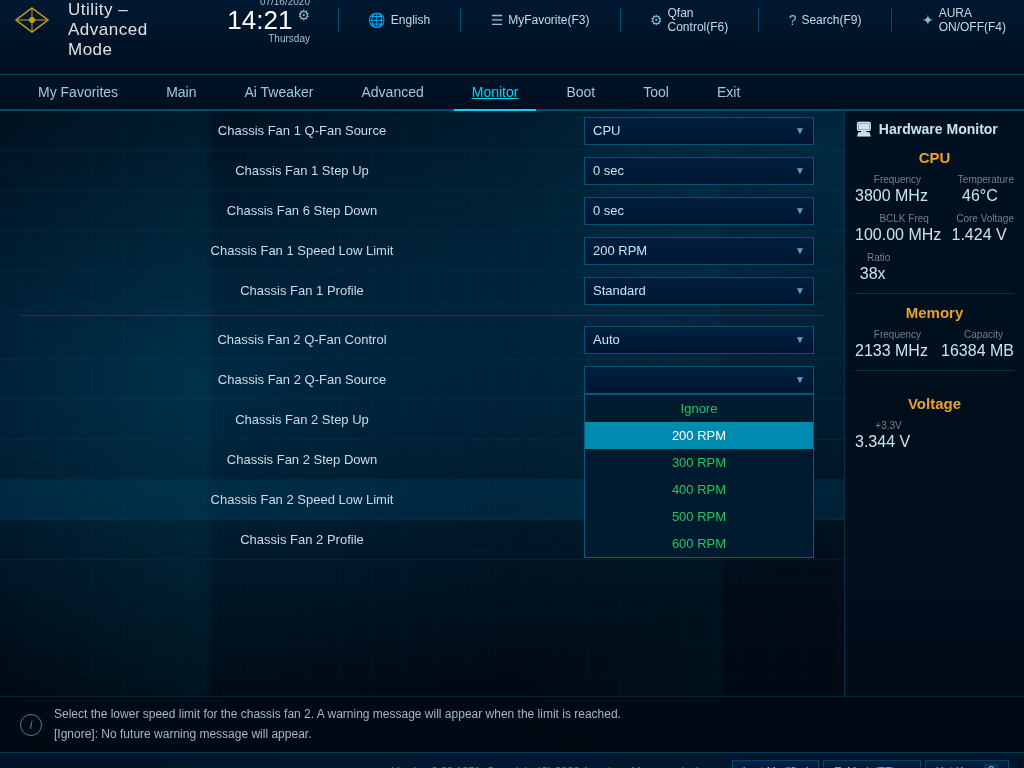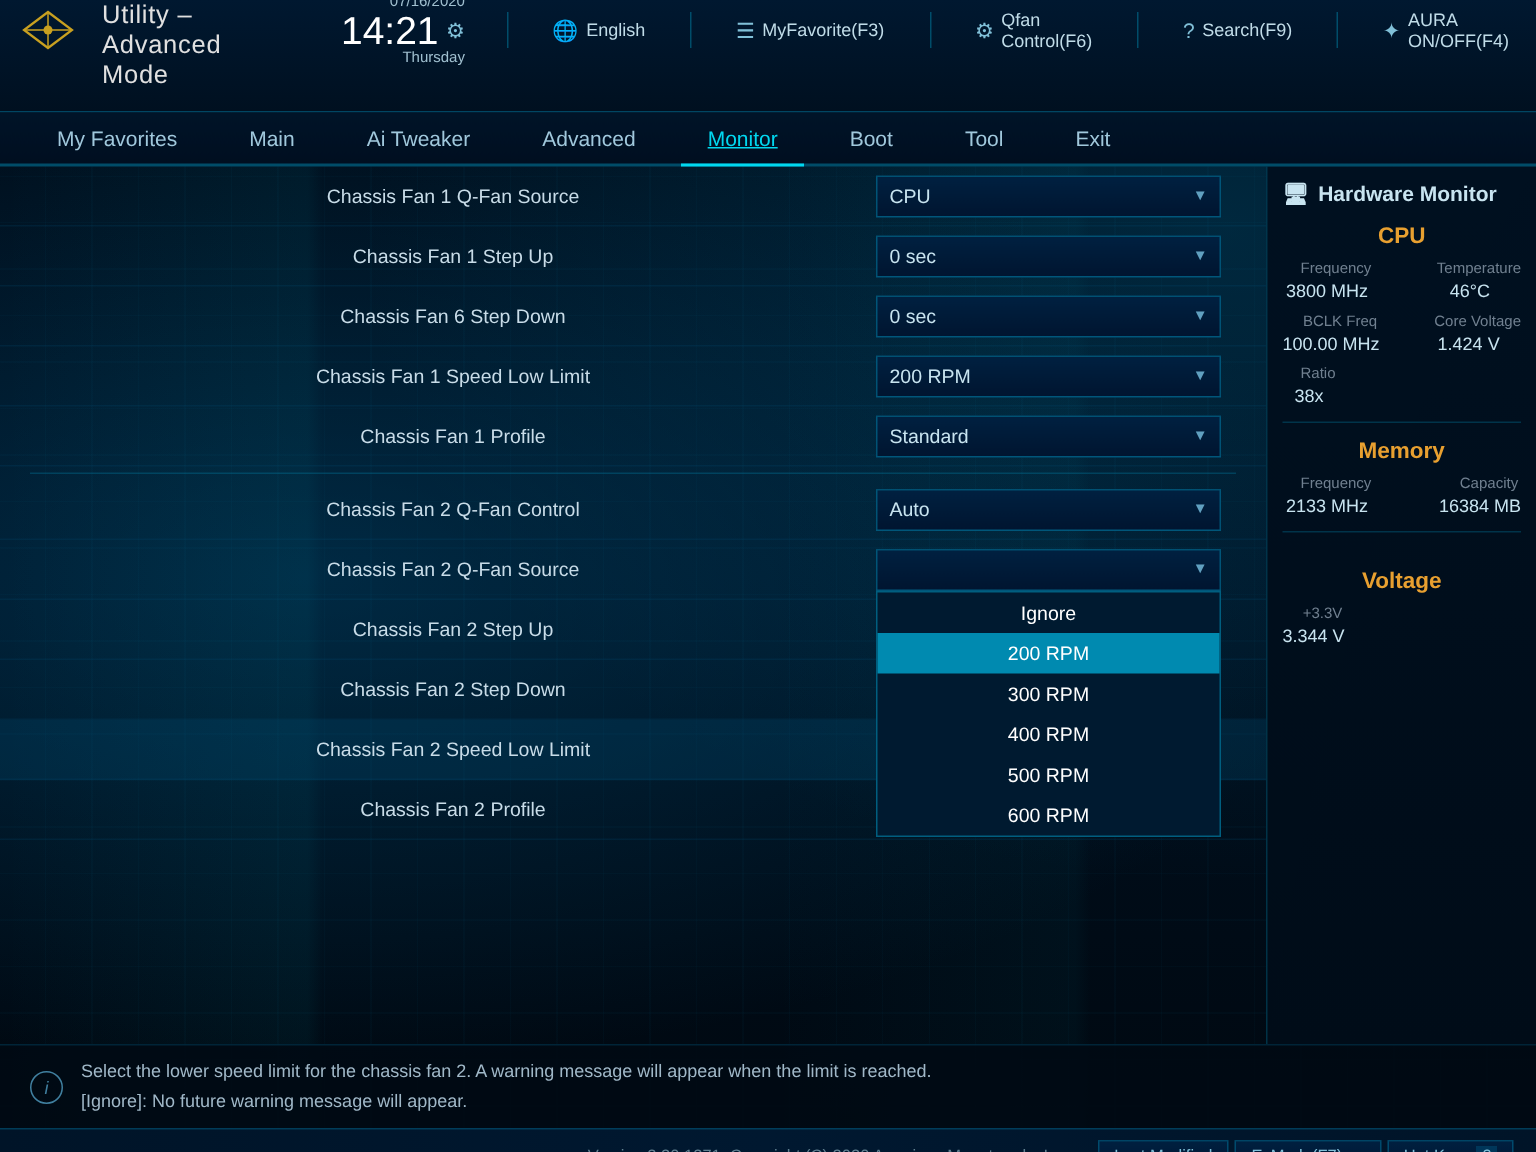--- a/index.html
+++ b/index.html
@@ -243,21 +243,21 @@
       top: 100%;
       left: 0;
       width: 230px;
       background: #001a30;
       border: 1px solid rgba(0,140,180,0.6);
       z-index: 100;
     }
 
     .dropdown-popup-item {
       padding: 6px 10px;
-      color: #ffffff;
+      color: #22c55e;
       font-size: 13px;
       cursor: pointer;
     }
 
     .dropdown-popup-item.selected {
       background: #008ab0;
       color: #ffffff;
     }
 
     
@@ -309,21 +309,21 @@
 
     .hw-label {
       color: #708090;
       font-size: 10px;
       margin-bottom: 2px;
       padding-left: 12px;
     }
 
     .hw-value {
       color: #c8e4f0;
-      font-size: 12px;
+      font-size: 16px;
       font-weight: 500;
     }
 
     
     .info-bar {
       position: relative;
       z-index: 10;
       background: rgba(0,10,20,0.9);
       border-top: 1px solid rgba(0,100,140,0.3);
       padding: 8px 20px;
@@ -422,21 +422,21 @@
         <circle cx="20" cy="14" r="3" fill="#c8a020"></circle>
       </svg>
     </div>
 
     <div class="title-text">UEFI BIOS Utility – Advanced Mode</div>
 
     <div style="flex:1"></div>
 
     <div class="date-time">
       <span class="date-str">07/16/2020</span>
-      <span style="display:flex;align-items:center;gap:3px">
+      <span style="display:flex;align-items:flex-start;gap:3px">
         <span class="time-str">14:21</span>
         <span class="settings-icon">⚙</span>
       </span>
       <span class="date-str">Thursday</span>
     </div>
 
     <div class="divider-v"></div>
 
     <div class="header-btn">
       <span class="icon">🌐</span>

